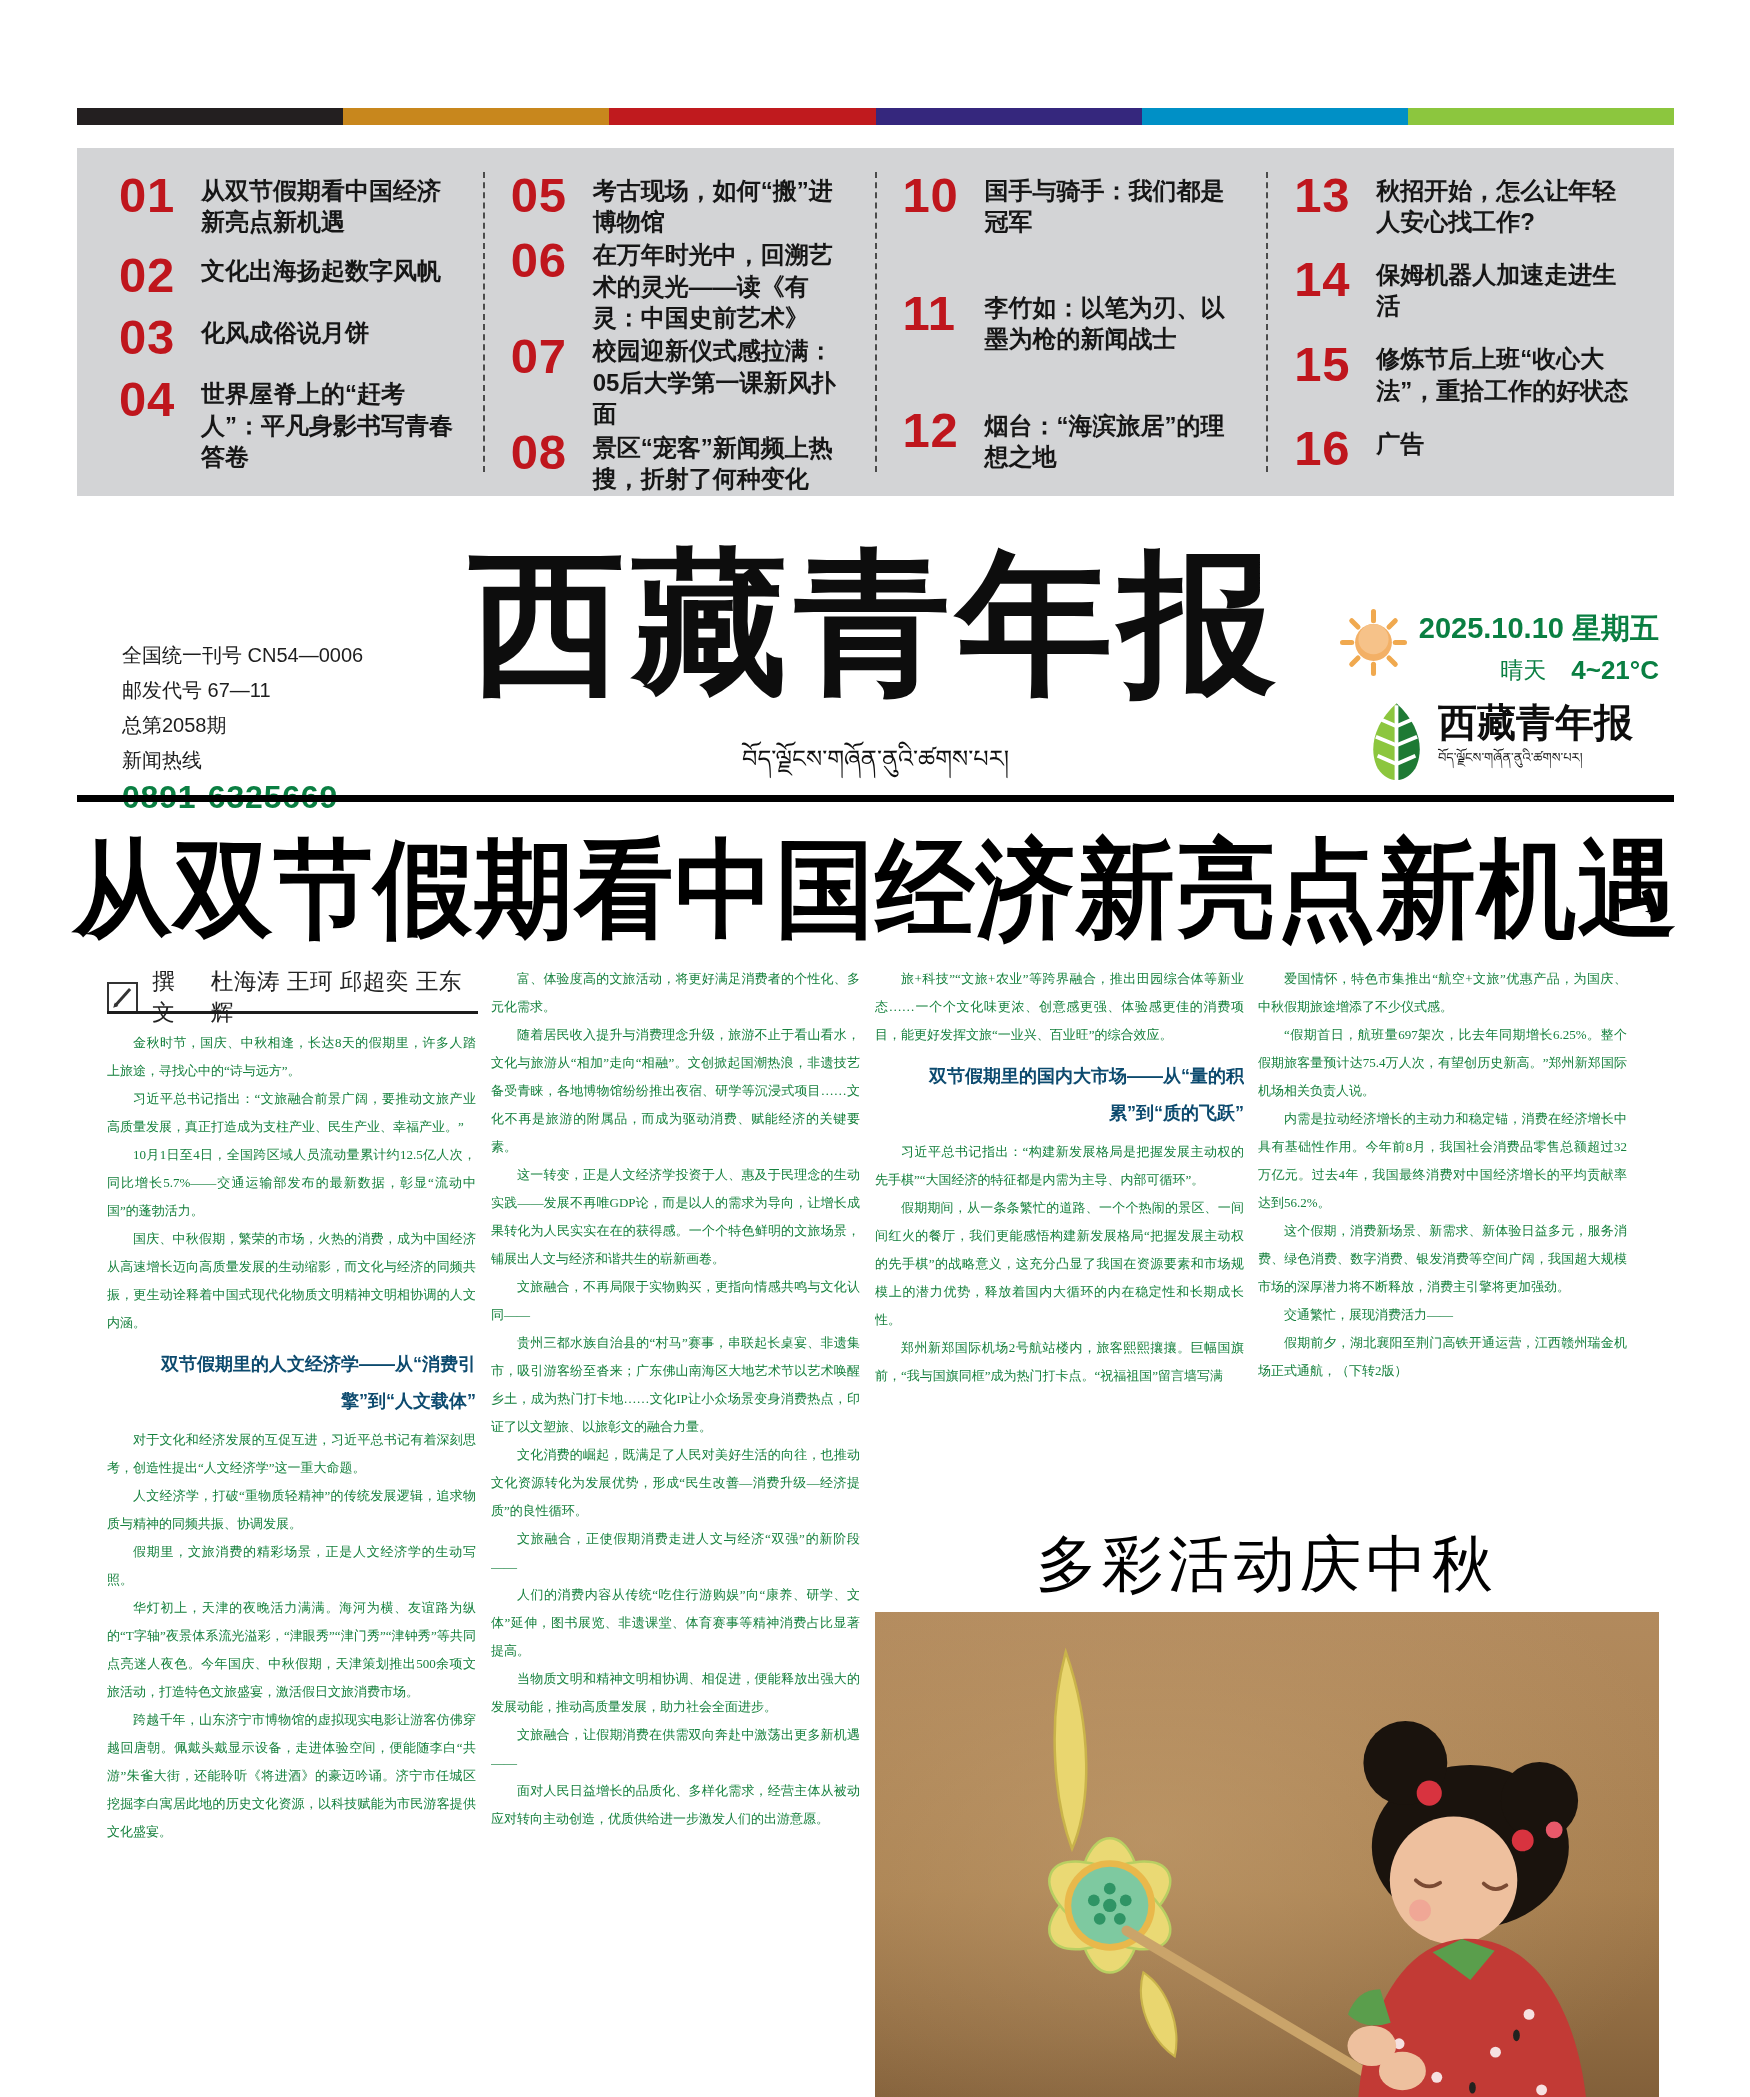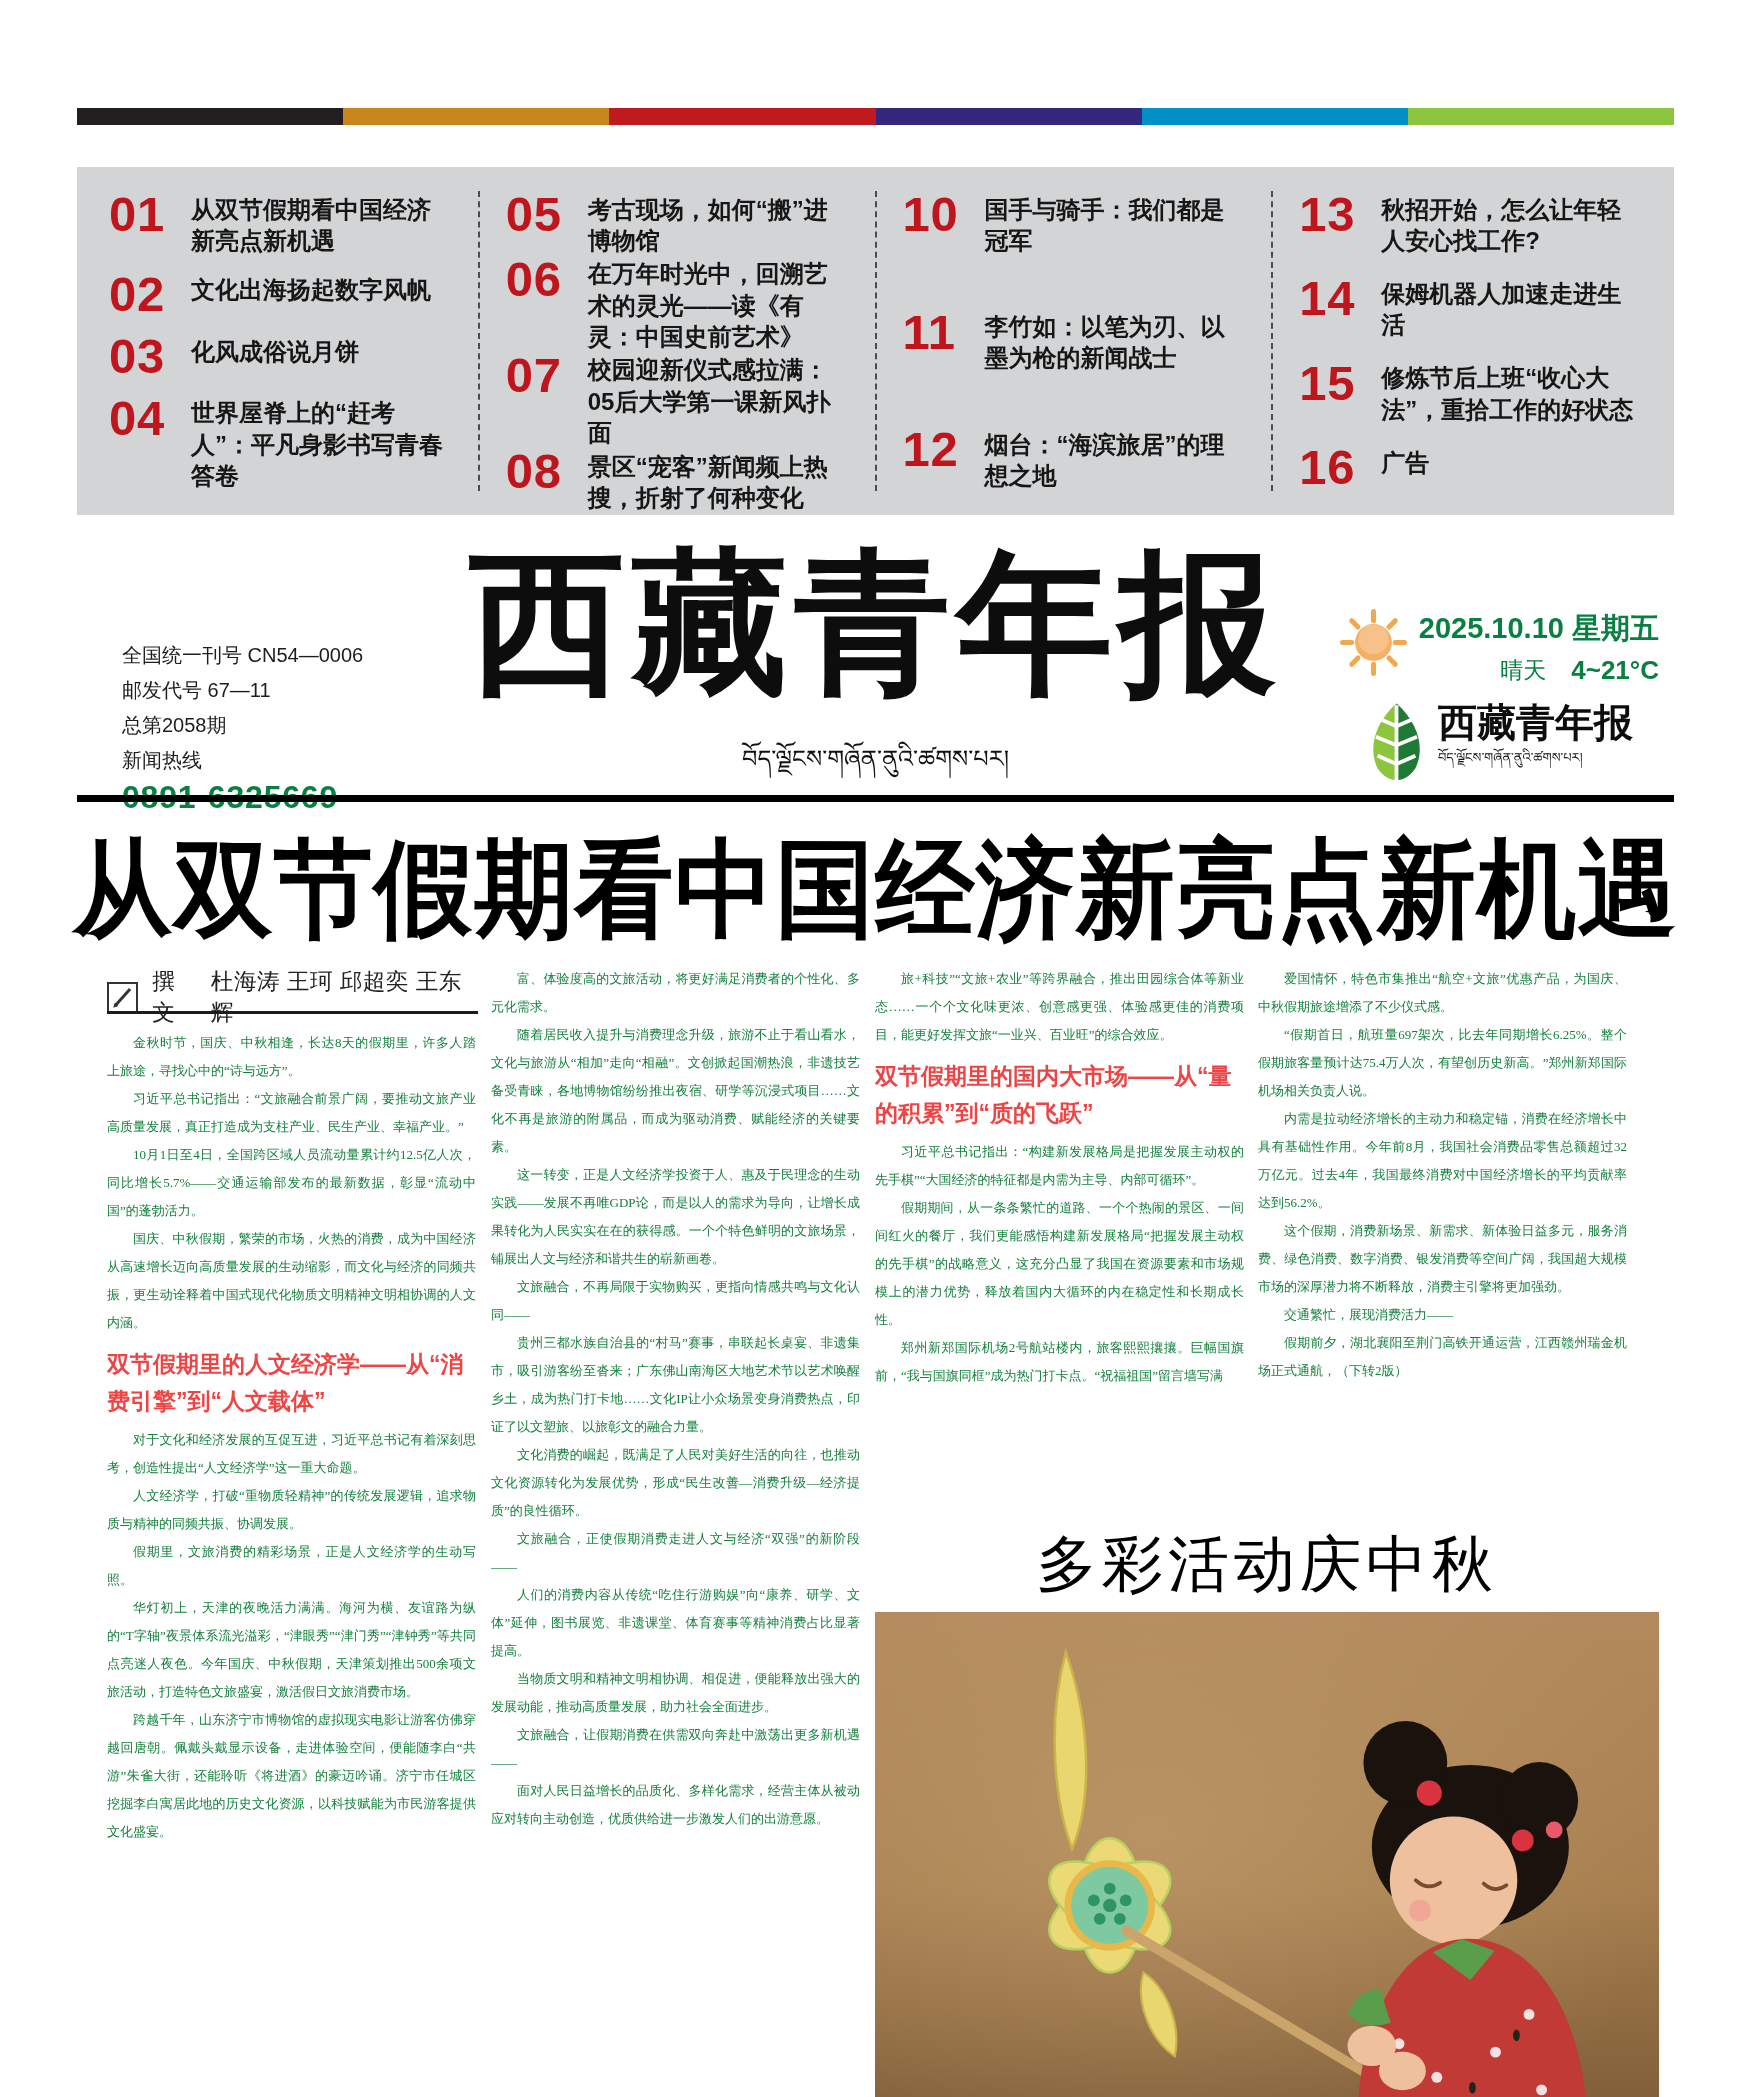--- a/index.html
+++ b/index.html
@@ -6,21 +6,21 @@
   body{
     width:1751px;height:2359px;position:relative;background:#ffffff;overflow:hidden;
     font-family:"Liberation Serif","DejaVu Serif",serif;color:#141414;
   }
   .abs{position:absolute;}
   
   .colorbar{left:77px;top:108px;width:1597px;height:17px;display:flex;}
   .colorbar span{flex:1;height:100%;}
   
   .index-panel{left:77px;top:148px;width:1597px;height:348px;background:#d3d4d6;
-    display:flex;box-sizing:border-box;padding:24px 6px;margin-top:19px;}
+    display:flex;box-sizing:border-box;padding:24px 16px;}
   .index-col{flex:1;padding:0 26px;display:flex;flex-direction:column;justify-content:space-between;box-sizing:border-box;}
   .index-col + .index-col{border-left:2.1px dashed #4b4b4b;}
   .index-item{display:flex;gap:15px;align-items:flex-start;}
   .idx-num{font-family:"Liberation Sans","DejaVu Sans",sans-serif;font-weight:800;
     font-size:49px;line-height:.95;color:#bf161d;letter-spacing:0.8px;min-width:67px;}
   .idx-text{font-family:"Liberation Sans","DejaVu Sans",sans-serif;font-weight:600;
     font-size:24px;line-height:1.3;color:#161616;padding-top:2.5px;}
   
   .pub-block{left:122px;top:638px;font-family:"Liberation Sans","DejaVu Sans",sans-serif;
     font-size:20px;line-height:35px;color:#1d1d1d;}
@@ -46,23 +46,23 @@
   
   .byline-row{left:107px;top:966px;width:371px;display:flex;gap:14.3px;align-items:center;
     font-family:"Liberation Sans","DejaVu Sans",sans-serif;font-size:22.7px;color:#222;}
   .pen-icon{width:27px;height:27px;border:2.1px solid #333;display:inline-block;position:relative;flex:none;}
   .pen-icon svg{position:absolute;inset:0;}
   .byline-authors{letter-spacing:0.4px;}
   .byline-rule{left:107px;top:1011px;width:371px;height:2.9px;background:#1c1c1c;}
   
   .col{position:absolute;width:369px;overflow:hidden;text-align:justify;}
   .col p{margin:0;text-indent:2em;font-size:13px;line-height:28px;color:#15803d;}
-  .col h2{margin:9.2px 0 5.9px;text-indent:0;text-align:left;
+  .col h2{margin:9.2px 0 5.9px;text-indent:0;text-align:right;
     font-family:"Liberation Sans","DejaVu Sans",sans-serif;font-weight:800;
-    font-size:23px;line-height:37px;color:#ef4444;}
+    font-size:18px;line-height:37px;color:#0c4a6e;}
   #col1{left:107px;top:1029px;height:1179px;}
   #col2{left:491px;top:965px;height:1243px;}
   #col3{left:875px;top:965px;height:562px;}
   #col4{left:1258px;top:965px;height:621px;}
   
   .photo-feature{left:875px;top:1532px;width:784px;}
   .pf-title{text-align:center;font-family:"Liberation Sans","DejaVu Sans",sans-serif;
     font-weight:400;font-size:61px;letter-spacing:5px;color:#000;line-height:1.05;}
   .pf-photo{margin-top:16px;width:784px;height:503px;display:block;}
 </style>

